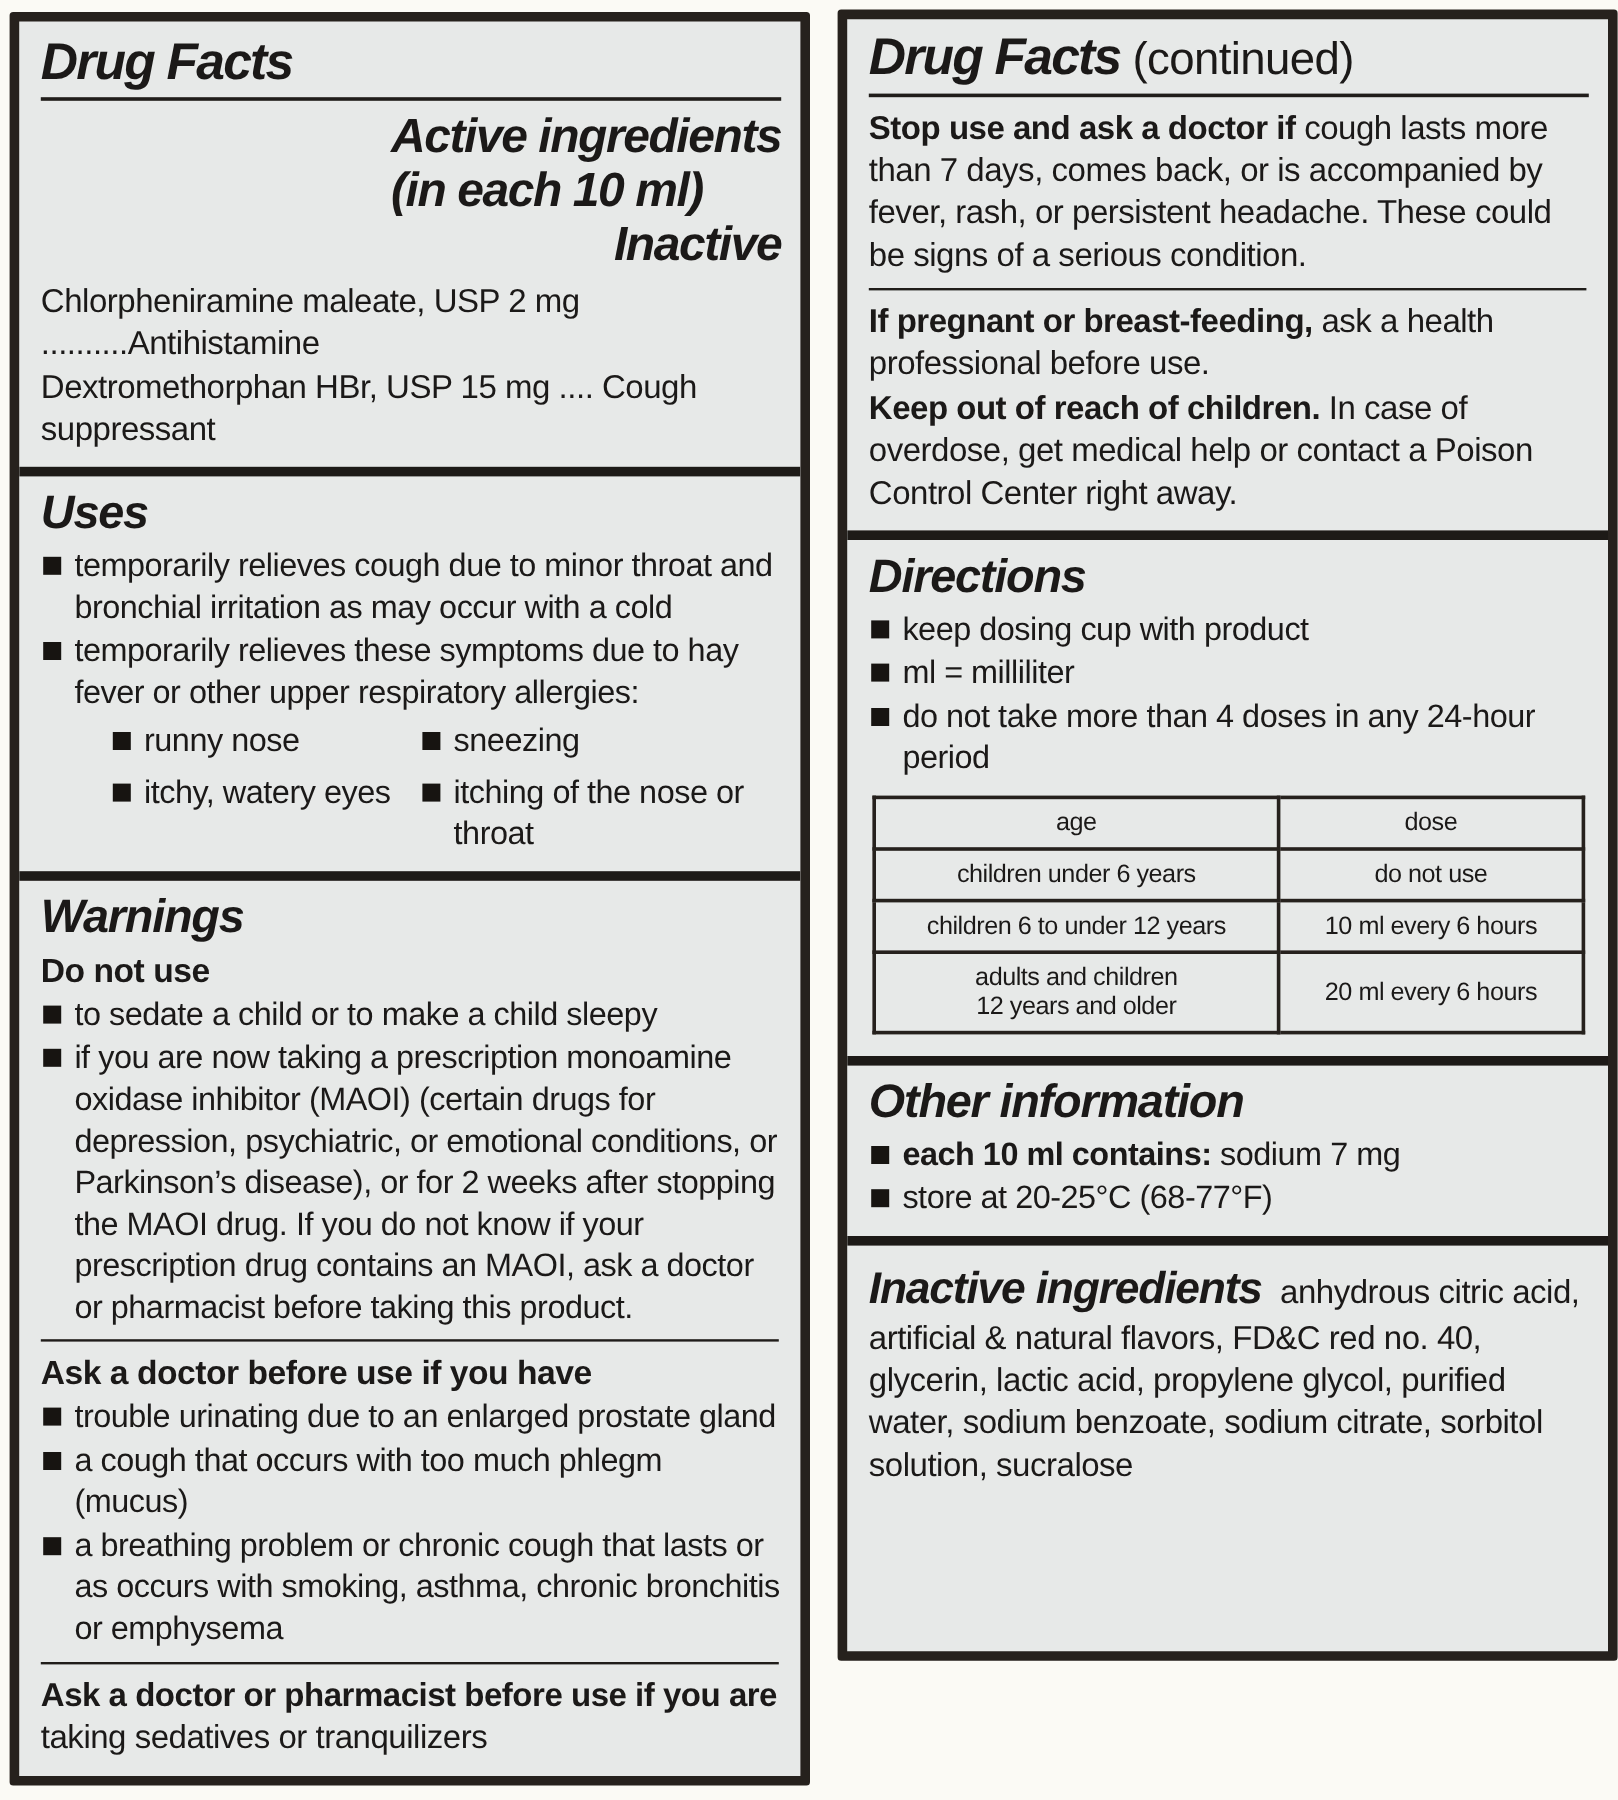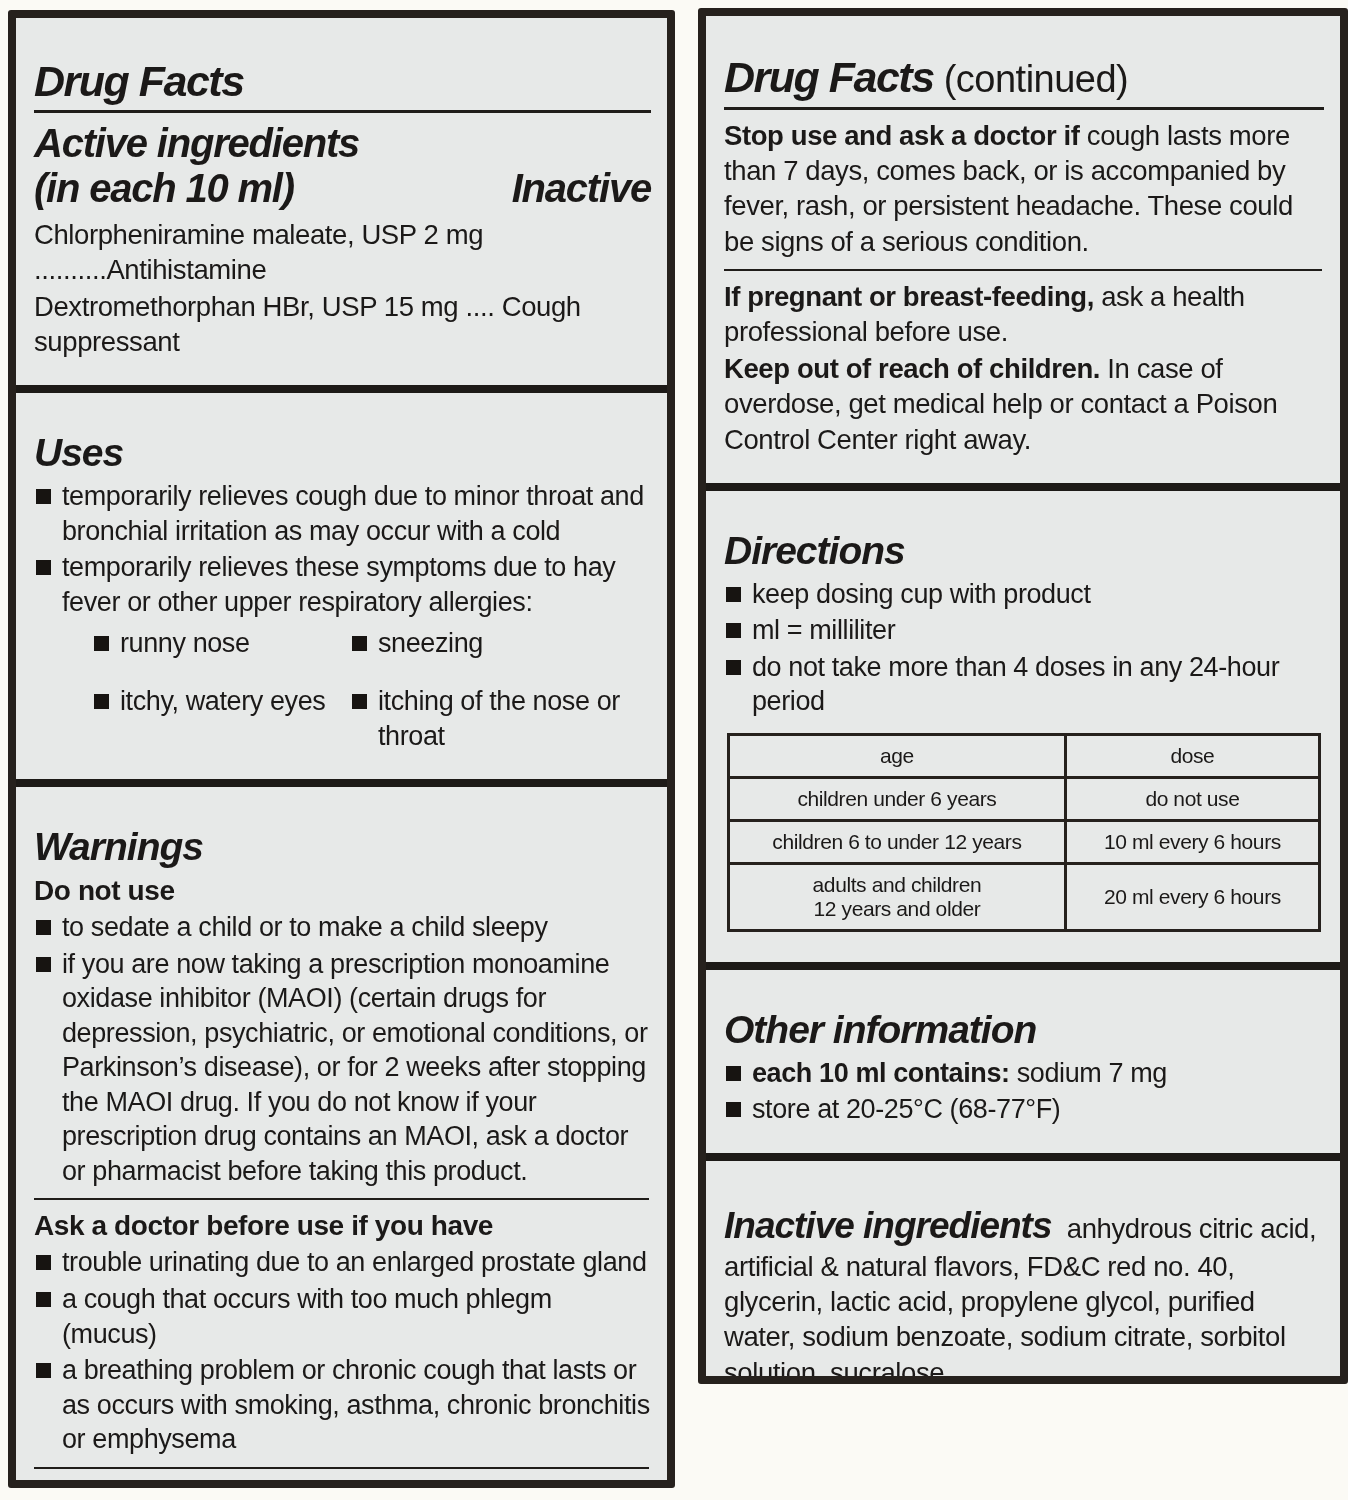--- a/index.html
+++ b/index.html
@@ -17,21 +17,21 @@
     border:8px solid #26211d;
     border-radius:3px;
     box-sizing:border-box;
     display:flex;
     flex-direction:column;
     overflow:hidden;
   }
   .panel-left  { left:8px;  top:10px; width:667px; height:1478px; }
   .panel-right { left:698px; top:8px;  width:650px; height:1376px; }
 
-  .box { padding:10px 16px 24px 18px; position:relative;margin-top:29px; }
+  .box { padding:10px 16px 12px 18px; position:relative; }
   .bar { height:8px; background:#1d1a17; flex:none; }
   .rule { border-top:3px solid #201d1a; margin:6px 0 8px 0; }
   .rule-thin { border-top:2.5px solid #201d1a; margin:10px 2px 8px 0; }
 
   .h-main {
     font-size:43px; font-weight:bold; font-style:italic;
     letter-spacing:-1.5px; line-height:1.05; margin:2px 0 0 0;
   }
   .h-main-suffix { font-weight:normal; font-style:normal; font-size:38px; letter-spacing:-0.5px; }
   h1 { margin:0; }
@@ -50,24 +50,24 @@
 
   .li { display:flex; align-items:flex-start; margin:2px 0; }
   .sq {
     flex:none; width:15px; height:15px; background:#171411;
     margin:10px 11px 0 2px; display:inline-block;
   }
   .li-text { font-size:27px; letter-spacing:-0.4px; line-height:1.28; }
 
   .sym-grid {
     display:grid; grid-template-columns:258px 1fr;
-    margin-left:58px; row-gap:20px; margin-top:4px;
-  }
-
-  .ai-head { display:flex; justify-content:space-between; align-items:flex-end; margin:2px 0 6px 0; }
+    margin-left:58px; row-gap:4px; margin-top:4px;
+  }
+
+  .ai-head { display:flex; justify-content:space-between; align-items:flex-end; margin:2px 0 6px 0;flex-direction:column; }
   .ai-h { font-size:40px; font-weight:bold; font-style:italic; letter-spacing:-1.2px; line-height:1.12; }
 
   table.dose {
     width:99%; border-collapse:collapse; margin:14px auto 6px auto;
     background:transparent;
   }
   table.dose th, table.dose td {
     border:3px solid #26211d;
     font-size:21px; letter-spacing:-0.4px; font-weight:normal;
     text-align:center; padding:8px 6px;

